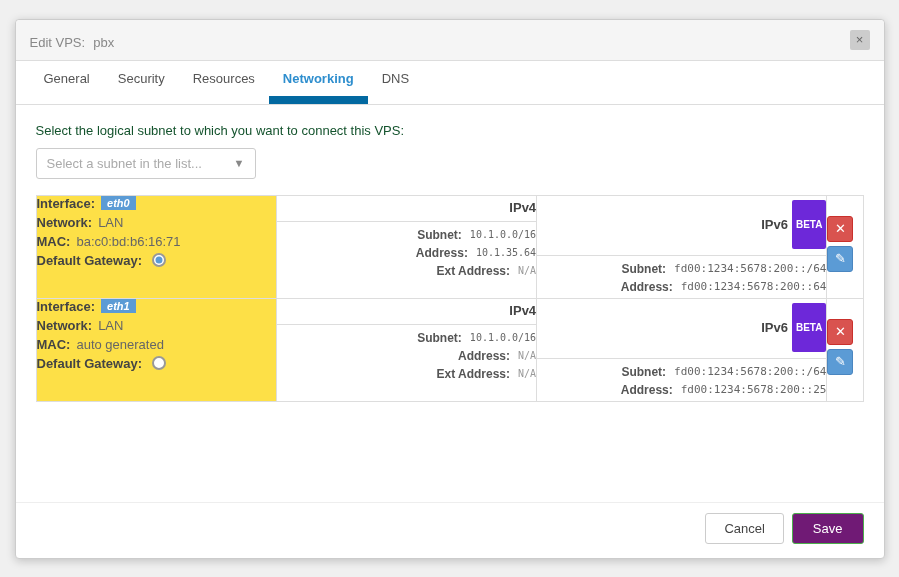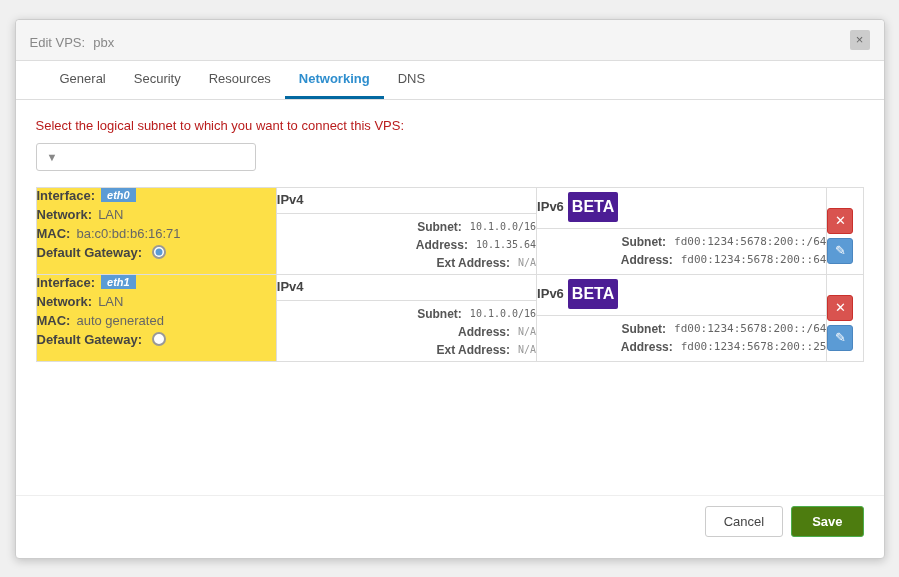--- a/index.html
+++ b/index.html
@@ -50,41 +50,41 @@
       cursor: pointer;
       font-size: 13px;
       display: flex;
       align-items: center;
       justify-content: center;
       border-radius: 2px;
     }
     .tabs {
       display: flex;
       border-bottom: 1px solid #ddd;
-      padding: 0 30px;
+      padding: 0 14px;
       background: #fff;
     }
     .tab {
       padding: 10px 14px;
       cursor: pointer;
       color: #555;
       border-bottom: 3px solid transparent;
       font-size: 13px;
       text-decoration: none;
     }
     .tab.active {
       color: #2e8ece;
-      border-bottom: 3px solid #0369a1;
+      border-bottom: 8px solid #0369a1;
       font-weight: bold;
     }
     .dialog-body {
       padding: 18px 20px;
     }
     .select-label {
-      color: #b91c1c;
+      color: #14532d;
       margin-bottom: 10px;
       font-size: 13px;
     }
     .subnet-select {
       border: 1px solid #ccc;
       border-radius: 3px;
       padding: 7px 10px;
       width: 220px;
       display: flex;
       align-items: center;
@@ -148,28 +148,28 @@
     .ipv-header {
       text-align: center;
       font-weight: bold;
       font-size: 13px;
       color: #444;
       padding: 4px 0 6px 0;
       border-bottom: 1px solid #ddd;
       margin-bottom: 6px;
       display: flex;
       align-items: center;
-      justify-content: flex-start;
+      justify-content: flex-end;
       gap: 4px;
     }
     .beta-badge {
-      background: #4c1d95;
+      background: #6d28d9;
       color: #fff;
-      font-size: 16px;
-      padding: 6px 4px;
+      font-size: 10px;
+      padding: 19px 4px;
       border-radius: 2px;
       font-weight: bold;
     }
     .field-row {
       display: flex;
       align-items: center;
       margin-bottom: 4px;
       font-size: 12px;
       justify-content: flex-end;
     }
@@ -210,21 +210,21 @@
       border-color: #c9302c;
       color: #fff;
     }
     .action-btn.blue {
       background: #5b9bd5;
       border-color: #4a86c0;
       color: #fff;
     }
     .dialog-footer {
       position: absolute;
-      bottom: 11px;
+      bottom: 4px;
       right: 0;
       left: 0;
       padding: 10px 20px;
       display: flex;
       justify-content: flex-end;
       gap: 8px;
       border-top: 1px solid #eee;
       background: #fff;
       border-radius: 0 0 4px 4px;
     }
@@ -232,27 +232,27 @@
       padding: 7px 18px;
       background: #fff;
       border: 1px solid #ccc;
       border-radius: 3px;
       cursor: pointer;
       font-size: 13px;
       color: #444;
     }
     .btn-save {
       padding: 7px 20px;
-      background: #4d7c0f;
+      background: #701a75;
       border: 1px solid #4cae4c;
       border-radius: 3px;
       cursor: pointer;
       font-size: 13px;
       color: #fff;
-      font-weight: bold;
+      font-weight: normal;
     }
     .radio-circle {
       width: 14px;
       height: 14px;
       border-radius: 50%;
       border: 2px solid #999;
       display: inline-block;
       margin-left: 4px;
       vertical-align: middle;
       background: #fff;
@@ -287,20 +287,21 @@
     <div class="tab">Security</div>
     <div class="tab">Resources</div>
     <div class="tab active">Networking</div>
     <div class="tab">DNS</div>
   </div>
 
   <div class="dialog-body">
     <div class="select-label">Select the logical subnet to which you want to connect this VPS:</div>
 
     <div class="subnet-select">
+      <span>Select a subnet in the list...</span>
       <span class="arrow">▼</span>
     </div>
 
     <table class="network-table">
 
       <tbody>
           <tr>
         <td class="iface-cell">
           <div class="iface-row">
             <span class="iface-label">Interface:</span>

